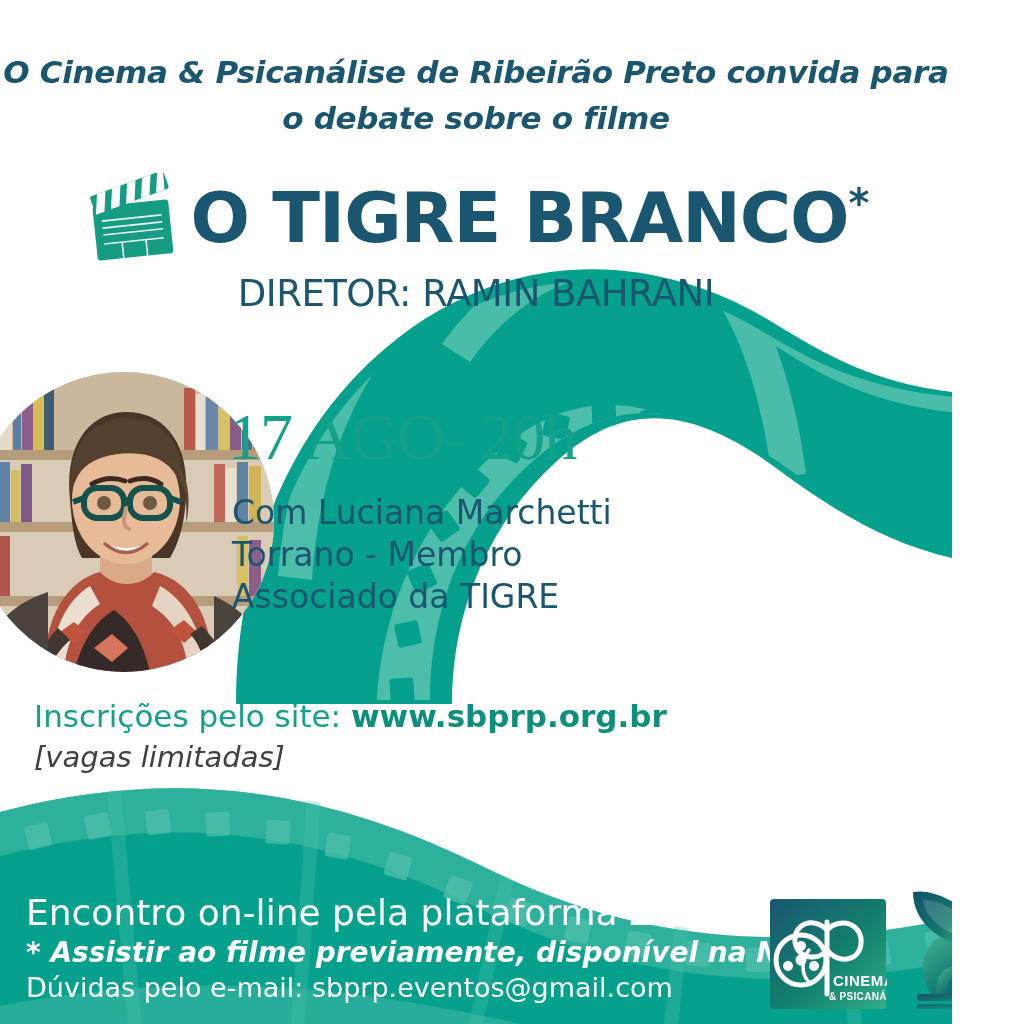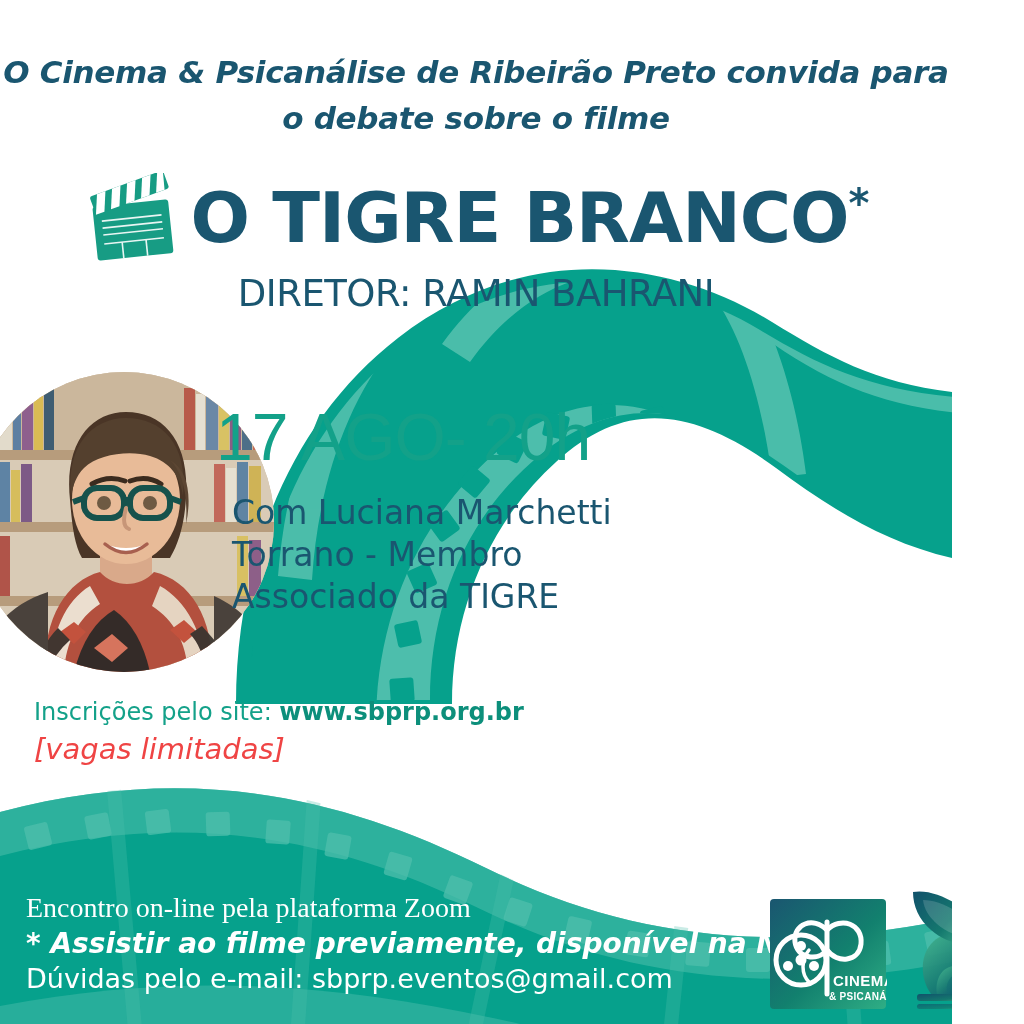--- a/index.html
+++ b/index.html
@@ -95,24 +95,24 @@
     border-radius: 50%;
     overflow: hidden;
     z-index: 6;
     background: #cbb79f;
   }
   #speaker-photo svg { display: block; }
 
   
   #date-text {
     position: absolute;
-    left: 216px;
+    left: 228px;
     top: 404px;
     color: #13A189;
-    font-family: Liberation Sans, sans-serif;
+    font-family: Liberation Serif, serif;
     font-size: 66px;
     letter-spacing: -1px;
     line-height: 1;
     z-index: 6;
     white-space: nowrap;
   }
   #speaker-block {
     position: absolute;
     left: 232px;
     top: 492px;
@@ -127,48 +127,47 @@
   
   #registration {
     position: absolute;
     left: 34px;
     top: 698px;
     z-index: 6;
     font-family: "DejaVu Sans", sans-serif;
   }
   #reg-line {
     color: #13A189;
-    font-size: 24px;
+    font-size: 31px;
     white-space: nowrap;
   }
   #reg-site {
     font-weight: bold;
     color: #0C8F7B;
   }
   #reg-note {
-    color: #ef4444;
+    color: #404040;
     font-size: 29px;
     font-style: italic;
     margin-top: 6px;
     white-space: nowrap;
   }
 
   
   #footer-block {
     position: absolute;
     left: 26px;
     top: 892px;
     z-index: 7;
     font-family: "DejaVu Sans", sans-serif;
     color: #ffffff;
   }
   #footer-zoom {
-    font-size: 28px;
-    white-space: nowrap;
-    font-family: Liberation Serif, serif;
+    font-size: 36px;
+    white-space: nowrap;
   }
   #footer-netflix {
     font-size: 28px;
     font-weight: bold;
     font-style: italic;
     margin-top: 3px;
     white-space: nowrap;
   }
   #footer-email-line {
     font-size: 27px;

